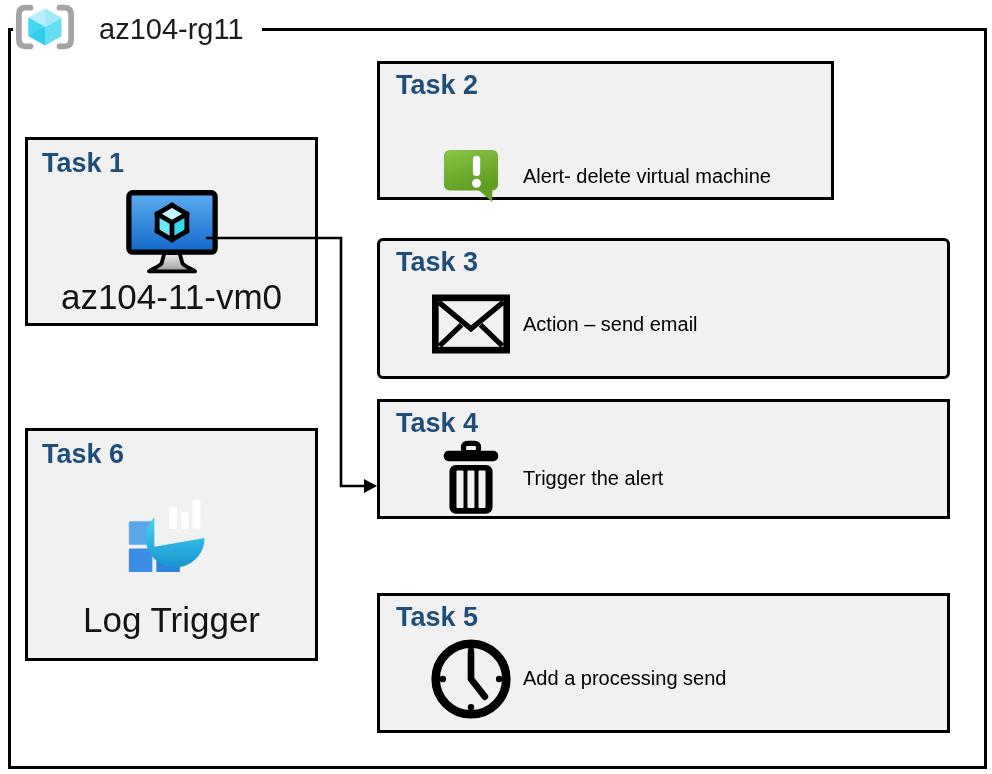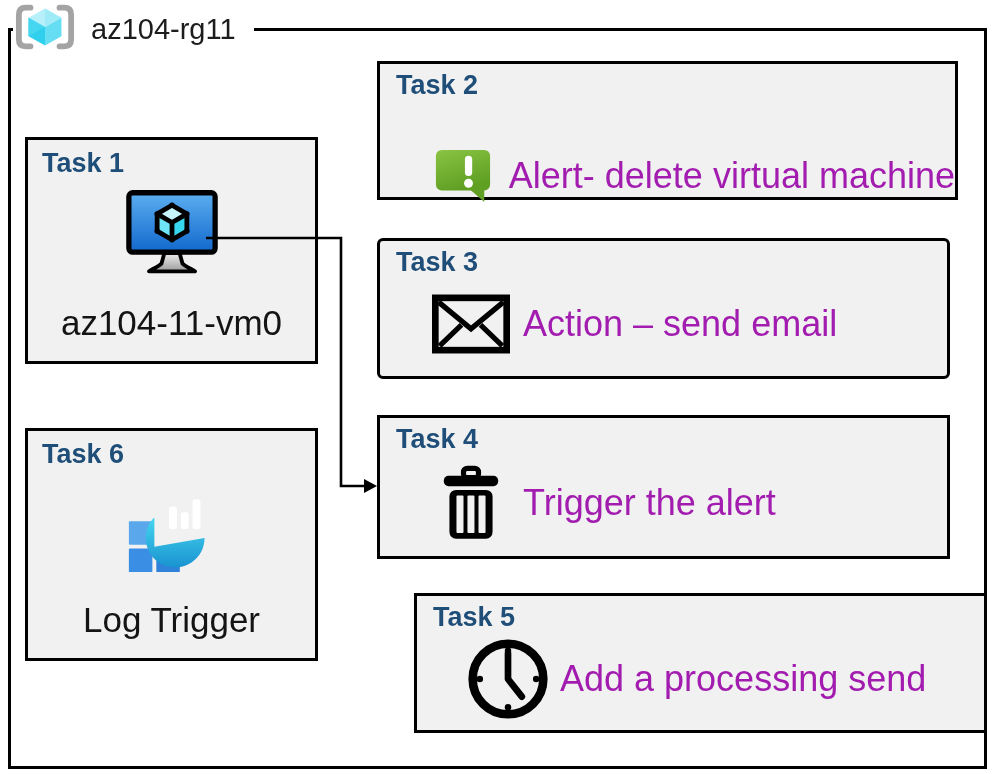--- a/index.html
+++ b/index.html
@@ -4,43 +4,43 @@
 <style>
   html,body{margin:0;padding:0;background:#ffffff;}
   body{width:992px;height:774px;position:relative;overflow:hidden;
        font-family:"Liberation Sans", sans-serif;color:#111;}
   .stage{position:absolute;inset:0;}
 
   .outer-border{position:absolute;left:8px;top:28px;width:973px;height:735px;
                 border:3px solid #000;background:transparent;}
 
   .rg-label{position:absolute;left:13px;top:3px;height:52px;background:#fff;
-            display:flex;align-items:center;gap:16px;padding:0 18px 0 2px;z-index:4;}
+            display:flex;align-items:center;gap:24px;padding:0 18px 0 2px;z-index:4;}
   .rg-title{font-size:29px;color:#1c1c1c;white-space:nowrap;}
 
   .task-box{position:absolute;background:#f1f1f1;border:3px solid #000;
             box-sizing:border-box;display:flex;flex-direction:column;}
   .heading{font-weight:bold;font-size:27px;color:#1f4e79;line-height:1.15;}
 
   
-  .box-t1{left:25px;top:137px;width:293px;height:227px;}
+  .box-t1{left:25px;top:137px;width:293px;height:189px;}
   .box-t6{left:25px;top:428px;width:293px;height:233px;justify-content:center;}
   .left-head{margin:8px 0 0 14px;}
   .left-icon{align-self:center;margin-top:10px;line-height:0;}
   .left-label{margin-top:auto;margin-bottom:18px;text-align:center;font-size:35px;color:#141414;}
 
   
-  .box-t2{left:377px;top:61px;width:581px;height:139px;gap:45px;}
+  .box-t2{left:377px;top:61px;width:457px;height:139px;gap:45px;}
   .box-t3{left:377px;top:238px;width:573px;height:141px;border-radius:6px;}
-  .box-t4{left:377px;top:415px;width:573px;height:144px;}
-  .box-t5{left:377px;top:593px;width:573px;height:140px;margin-left:37px;}
+  .box-t4{left:377px;top:399px;width:573px;height:120px;}
+  .box-t5{left:377px;top:593px;width:573px;height:140px;}
   .right-head{margin:6px 0 0 16px;}
   .content{flex:1;display:flex;align-items:center;padding-left:38px;margin-bottom:6px;}
   .icon-cell{width:105px;display:flex;justify-content:center;align-items:center;line-height:0;}
-  .task-label{font-size:36px;color:#a21caf;white-space:nowrap;}
+  .task-label{font-size:20px;color:#000000;white-space:nowrap;}
 
   .connector{position:absolute;inset:0;z-index:5;pointer-events:none;}
 </style>
 </head>
 <body>
 
 <div class="stage">
 
   <div class="outer-border"></div>
 

